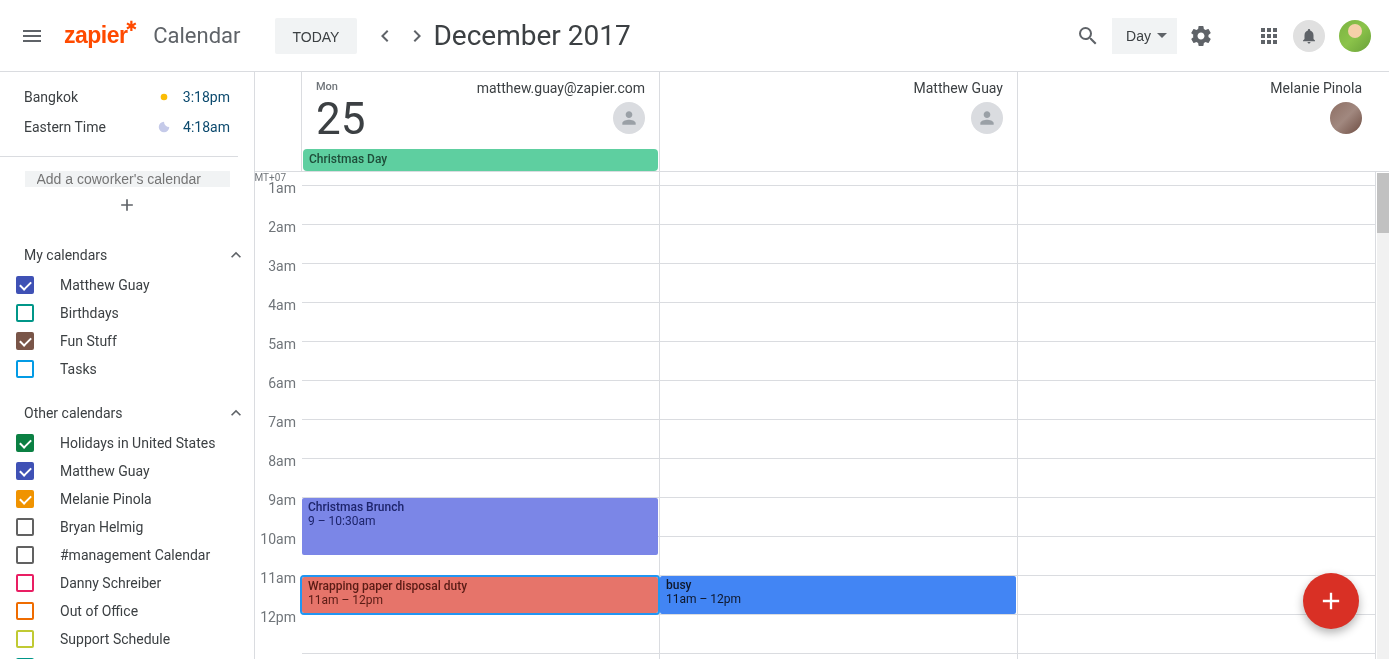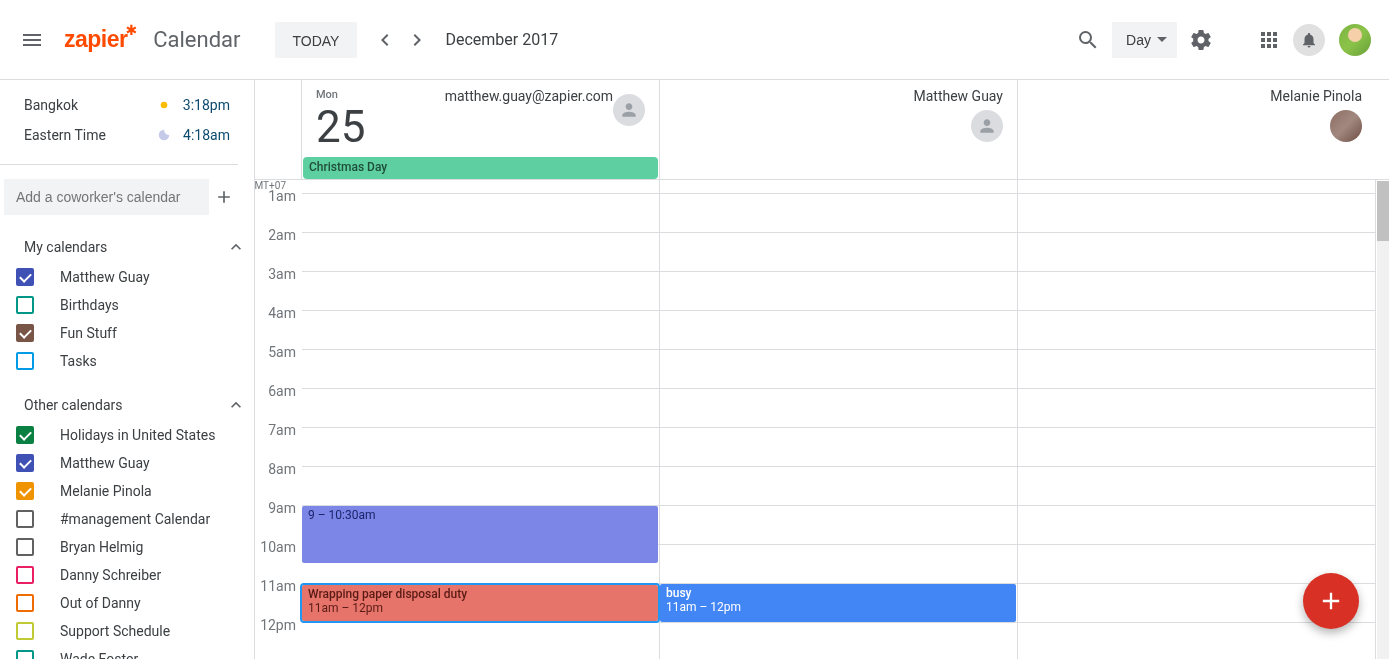--- a/index.html
+++ b/index.html
@@ -1,50 +1,50 @@
 <!DOCTYPE html>
 <html><head>
 <meta charset="utf-8">
 <style>
   * { box-sizing: border-box; margin: 0; padding: 0; }
   body { font-family: Roboto, Arial, sans-serif; font-size: 14px; color: #3c4043; width: 1389px; height: 659px; overflow: hidden; background: #fff; }
   
   
-  .header { height: 80px; border-bottom: 1px solid #dadce0; display: flex; align-items: center; padding: 0 8px 0 8px; }
+  .header { height: 72px; border-bottom: 1px solid #dadce0; display: flex; align-items: center; padding: 0 8px 0 8px; }
   .menu-btn { width: 48px; height: 48px; display: flex; align-items: center; justify-content: center; border-radius: 50%; cursor: pointer; }
   .menu-btn svg, .icon-btn svg { fill: #5f6368; }
   .logo-area { display: flex; align-items: center; margin-left: 8px; }
   .logo-text { font-family: Arial; font-weight: bold; font-size: 23px; color: #ff4a00; letter-spacing: -0.5px; position: relative; }
   .logo-star { color: #ff4a00; font-size: 14px; position: relative; top: -10px; left: -2px; }
   .app-name { font-size: 22px; color: #5f6368; margin-left: 14px; }
   .today-btn { margin-left: 34px; background: #f1f3f4; border: none; height: 36px; padding: 11px 18px; font-size: 14px; color: #3c4043; font-weight: 500; border-radius: 2px; cursor: pointer; }
   .nav-arrows { display: flex; margin-left: 12px; }
   .nav-arrow { width: 32px; height: 32px; display: flex; align-items: center; justify-content: center; cursor: pointer; }
-  .date-range { font-size: 16px; color: #3c4043; margin-left: 12px; }
+  .date-range { font-size: 28px; color: #3c4043; }
   .header-right { margin-left: auto; display: flex; align-items: center; gap: 4px; }
   .icon-btn { width: 40px; height: 40px; display: flex; align-items: center; justify-content: center; border-radius: 50%; cursor: pointer; }
   .view-select { background: #f1f3f4; border: none; height: 36px; padding: 0 10px 0 14px; font-size: 14px; color: #3c4043; cursor: pointer; display: flex; align-items: center; gap: 6px;}
   .view-select svg { fill: #5f6368; }
   .avatar { width: 32px; height: 32px; border-radius: 50%; background: linear-gradient(135deg, #7cb342 0%, #8bc34a 50%, #689f38 100%); margin-left: 10px; margin-right: 10px; position:relative; overflow:hidden;}
   .avatar::after{content:'';position:absolute;width:14px;height:14px;background:#f5d0a9;border-radius:50%;top:4px;left:9px;}
 
   
   .main { display: flex; height: 595px; }
   
   
   .sidebar { width: 254px; height: 100%; overflow-y: auto; padding: 10px 0; position: relative;}
   .sidebar::-webkit-scrollbar{width:8px;}
   .sidebar::-webkit-scrollbar-thumb{background:#dadce0;}
   .tz-row { display: flex; align-items: center; padding: 4px 24px; height: 30px; font-size: 14px; color: #3c4043; }
   .tz-name { flex: 1; }
   .tz-icon { width: 18px; height:18px; display:inline-flex; align-items:center; justify-content:center; margin-right:10px;}
   .tz-time { color: #0c4a6e; }
   .tz-divider { border-top: 1px solid #dadce0; margin: 14px 16px 14px 0; }
   
-  .add-coworker { margin: 0 16px 16px 4px; display: flex; align-items: center; }
+  .add-coworker { margin: 0 16px 16px 16px; display: flex; align-items: center; flex-direction: column; }
   .add-coworker-input { flex: 1; background: #f1f3f4; border: none; height: 36px; padding: 0 12px; font-size: 14px; color: #5f6368; }
   .add-coworker-plus { width: 36px; height: 36px; display: flex; align-items: center; justify-content: center; cursor: pointer; }
   
   .cal-section-header { display: flex; align-items: center; padding: 6px 8px 6px 24px; cursor: pointer; }
   .cal-section-title { flex: 1; font-size: 14px; color: #3c4043; }
   .cal-item { display: flex; align-items: center; padding: 3px 16px 3px 16px; height: 28px; }
   .cal-checkbox { width: 18px; height: 18px; border: 2px solid; border-radius: 2px; margin-right: 26px; display: flex; align-items: center; justify-content: center; flex-shrink:0;}
   .cal-checkbox.checked::after { content: ''; width: 5px; height: 9px; border: solid white; border-width: 0 2px 2px 0; transform: rotate(45deg); margin-top: -2px; }
   .cal-label { font-size: 14px; color: #3c4043; }
   
@@ -213,33 +213,33 @@
         <div class="cal-item">
           <span class="cal-checkbox checked" style="border-color:#3f51b5;background:#3f51b5"></span>
       <span class="cal-label">Matthew Guay</span>
         </div>
         <div class="cal-item">
           <span class="cal-checkbox checked" style="border-color:#f09300;background:#f09300"></span>
       <span class="cal-label">Melanie Pinola</span>
         </div>
         <div class="cal-item">
           <span class="cal-checkbox " style="border-color:#616161;background:transparent"></span>
+      <span class="cal-label">Bryan Helmig</span>
+        </div>
+        <div class="cal-item">
+          <span class="cal-checkbox " style="border-color:#616161;background:transparent"></span>
       <span class="cal-label">#management Calendar</span>
-        </div>
-        <div class="cal-item">
-          <span class="cal-checkbox " style="border-color:#616161;background:transparent"></span>
-      <span class="cal-label">Bryan Helmig</span>
         </div>
         <div class="cal-item">
           <span class="cal-checkbox " style="border-color:#e91e63;background:transparent"></span>
       <span class="cal-label">Danny Schreiber</span>
         </div>
         <div class="cal-item">
           <span class="cal-checkbox " style="border-color:#ef6c00;background:transparent"></span>
-      <span class="cal-label">Out of Danny</span>
+      <span class="cal-label">Out of Office</span>
         </div>
         <div class="cal-item">
           <span class="cal-checkbox " style="border-color:#c0ca33;background:transparent"></span>
       <span class="cal-label">Support Schedule</span>
         </div>
         <div class="cal-item">
           <span class="cal-checkbox " style="border-color:#009688;background:transparent"></span>
       <span class="cal-label">Wade Foster</span>
         </div>
         <div style="height: 14px;"></div>
@@ -249,21 +249,21 @@
   <div class="schedule">
     <div class="sched-header">
       <div class="date-col"></div>
       <div id="sched-cols-header" style="display:flex;">
           <div class="date-cell">
             <div class="date-cell-top">
               <div>
                 <div class="date-weekday">Mon</div>
                 <div class="date-num">25</div>
               </div>
-      <div style="text-align:right;display:flex;">
+      <div style="text-align:right;display:flex;flex-direction:column;align-items:flex-end;">
         <span class="date-owner">matthew.guay@zapier.com</span>
         <div class="date-avatar">
                   <svg width="20" height="20" viewBox="0 0 24 24">
                     <path d="M12 12c2.21 0 4-1.79 4-4s-1.79-4-4-4-4 1.79-4 4 1.79 4 4 4zm0 2c-2.67 0-8 1.34-8 4v2h16v-2c0-2.66-5.33-4-8-4z"></path>
                   </svg>
                 </div>
       </div>
             </div>
             <div class="allday-chip" style="background:#5ecfa0">Christmas Day</div>
           </div>
@@ -343,39 +343,39 @@
             <div class="hour-line"></div>
             <div class="hour-line"></div>
             <div class="hour-line"></div>
             <div class="hour-line"></div>
             <div class="hour-line"></div>
             <div class="hour-line"></div>
             <div class="hour-line"></div>
             <div class="hour-line"></div>
             <div class="hour-line"></div>
             <div class="hour-line"></div>
-            <div class="event" style="top: 326px; height: 57px; background: rgb(123, 134, 231); color: rgb(29, 36, 107);"><span class="event-time">9 – 10:30am</span></div>
+            <div class="event" style="top: 326px; height: 57px; background: rgb(123, 134, 231); color: rgb(29, 36, 107);"><span class="event-title">Christmas Brunch</span><span class="event-time">9 – 10:30am</span></div>
             <div class="event" style="top: 405px; height: 36px; background: rgb(230, 116, 106); color: rgb(90, 27, 21); outline: rgb(33, 150, 243) solid 2px; outline-offset: 0px;"><span class="event-title">Wrapping paper disposal duty</span><span class="event-time">11am – 12pm</span></div>
           </div>
           <div class="day-col">
             <div class="hour-line first"></div>
             <div class="hour-line"></div>
             <div class="hour-line"></div>
             <div class="hour-line"></div>
             <div class="hour-line"></div>
             <div class="hour-line"></div>
             <div class="hour-line"></div>
             <div class="hour-line"></div>
             <div class="hour-line"></div>
             <div class="hour-line"></div>
             <div class="hour-line"></div>
             <div class="hour-line"></div>
             <div class="hour-line"></div>
             <div class="hour-line"></div>
-            <div class="event" style="top: 404px; height: 38px; background: rgb(66, 133, 244); color: #ffffff;"><span class="event-title">busy</span><span class="event-time">11am – 12pm</span></div>
+            <div class="event" style="top: 404px; height: 38px; background: rgb(66, 133, 244); color: #0f172a;"><span class="event-title">busy</span><span class="event-time">11am – 12pm</span></div>
           </div>
           <div class="day-col">
             <div class="hour-line first"></div>
             <div class="hour-line"></div>
             <div class="hour-line"></div>
             <div class="hour-line"></div>
             <div class="hour-line"></div>
             <div class="hour-line"></div>
             <div class="hour-line"></div>
             <div class="hour-line"></div>

